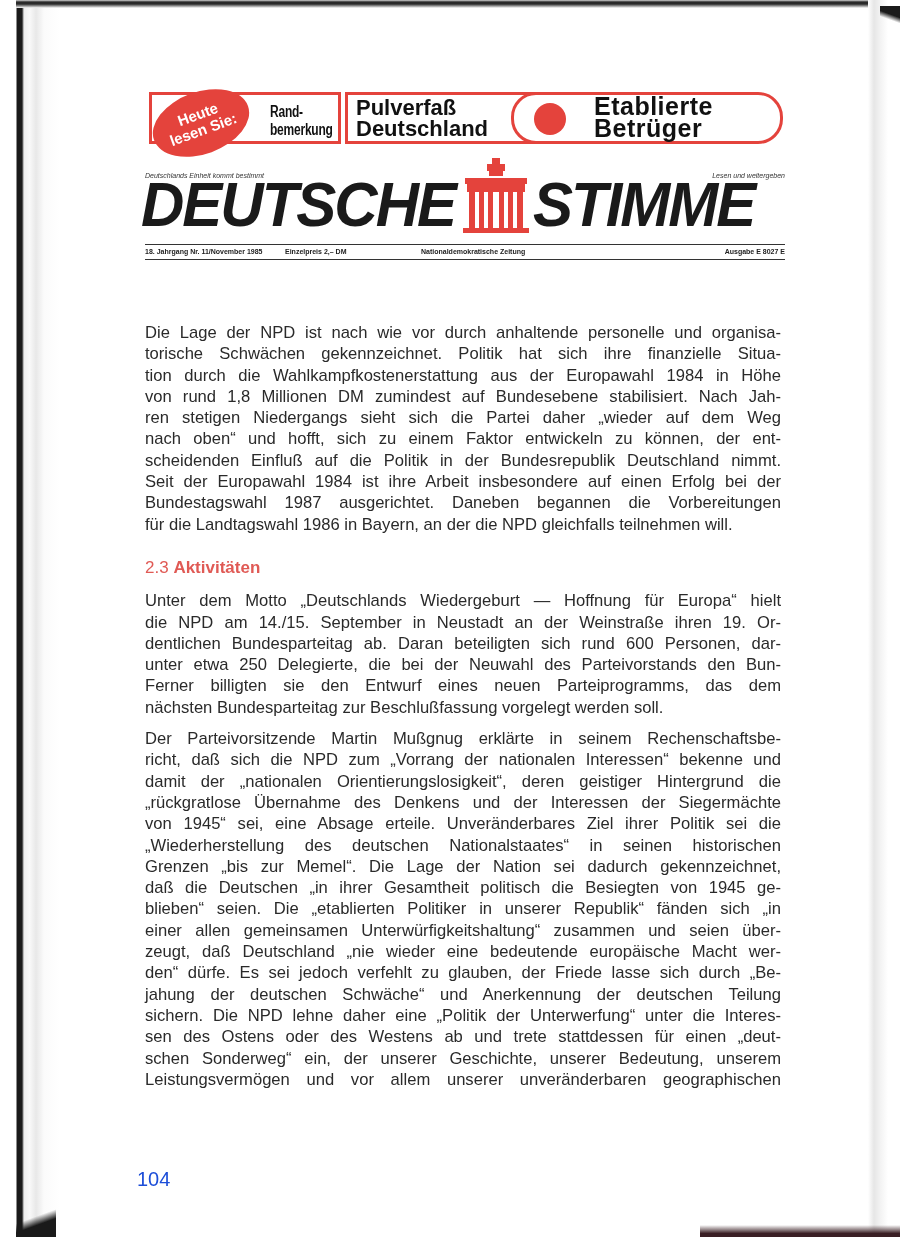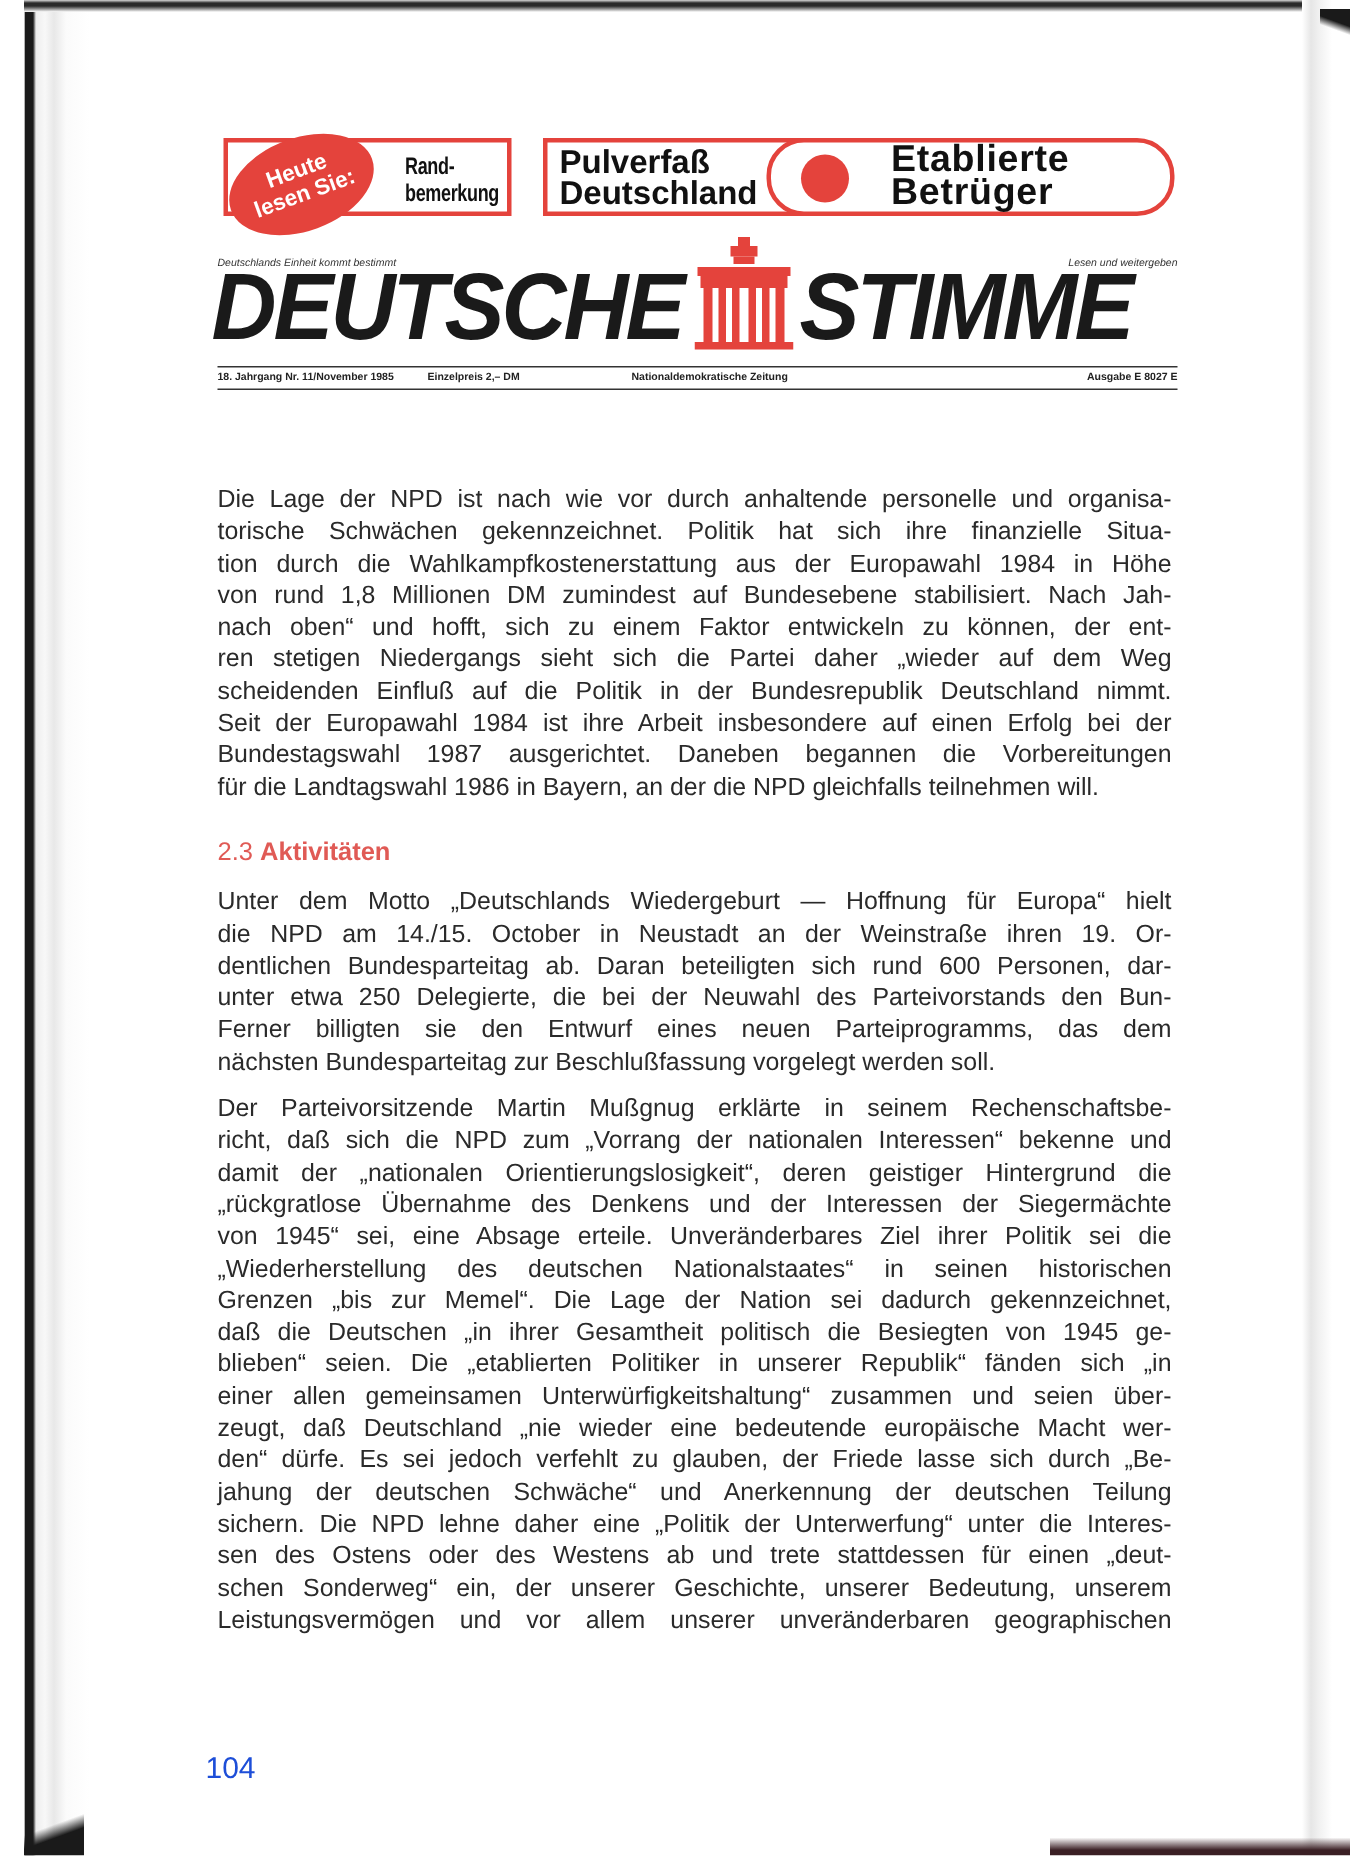--- a/index.html
+++ b/index.html
@@ -35,21 +35,21 @@
   }
 
   
   .masthead { position: absolute; left: 145px; top: 88px; width: 640px; height: 182px; }
   .teaser-row { position: absolute; left: 0; top: 0; width: 640px; height: 62px; }
   .teaser-box {
     position: absolute; top: 4px; height: 52px;
     border: 3px solid #e4433c; box-sizing: border-box; background: #fff;
   }
   .teaser-box.b1 { left: 4px; width: 192px; }
-  .teaser-box.b2 { left: 217px; width: 193px; }
+  .teaser-box.b2 { left: 200px; width: 193px; }
   .teaser-box.b3 { left: 366px; width: 272px; border-radius: 25px; }
   .badge-heute {
     position: absolute; left: 6px; top: 4px; width: 100px; height: 62px;
     background: #e4433c; border-radius: 50%;
     transform: rotate(-20deg);
     color: #ffffff; font-weight: bold; font-size: 15px; line-height: 16px;
     text-align: center; padding-top: 14px; box-sizing: border-box;
   }
   .badge-heute span { display: block; }
   .rand-text {
@@ -185,36 +185,36 @@
     <span style="right:0">Ausgabe E 8027 E</span>
   </div>
 </div>
 
 <div class="content">
   <div class="para">
     <span class="line">Die Lage der NPD ist nach wie vor durch anhaltende personelle und organisa-</span>
     <span class="line">torische Schwächen gekennzeichnet. Politik hat sich ihre finanzielle Situa-</span>
     <span class="line">tion durch die Wahlkampfkostenerstattung aus der Europawahl 1984 in Höhe</span>
     <span class="line">von rund 1,8 Millionen DM zumindest auf Bundesebene stabilisiert. Nach Jah-</span>
+    <span class="line">ren stetigen Niedergangs sieht sich die Partei daher „wieder auf dem Weg</span>
     <span class="line">nach oben“ und hofft, sich zu einem Faktor entwickeln zu können, der ent-</span>
-    <span class="line">ren stetigen Niedergangs sieht sich die Partei daher „wieder auf dem Weg</span>
     <span class="line">scheidenden Einfluß auf die Politik in der Bundesrepublik Deutschland nimmt.</span>
     <span class="line">Seit der Europawahl 1984 ist ihre Arbeit insbesondere auf einen Erfolg bei der</span>
     <span class="line">Bundestagswahl 1987 ausgerichtet. Daneben begannen die Vorbereitungen</span>
     <span class="line last">für die Landtagswahl 1986 in Bayern, an der die NPD gleichfalls teilnehmen will.</span>
   </div>
 
   <div class="section-heading">
     <span class="num">2.3</span>
     <span class="title">Aktivitäten</span>
   </div>
 
   <div class="para">
     <span class="line">Unter dem Motto „Deutschlands Wiedergeburt — Hoffnung für Europa“ hielt</span>
-    <span class="line">die NPD am 14./15. October in Neustadt an der Weinstraße ihren 19. Or-</span>
+    <span class="line">die NPD am 14./15. September in Neustadt an der Weinstraße ihren 19. Or-</span>
     <span class="line">dentlichen Bundesparteitag ab. Daran beteiligten sich rund 600 Personen, dar-</span>
     <span class="line">unter etwa 250 Delegierte, die bei der Neuwahl des Parteivorstands den Bun-</span>
     <span class="line">Ferner billigten sie den Entwurf eines neuen Parteiprogramms, das dem</span>
     <span class="line last">nächsten Bundesparteitag zur Beschlußfassung vorgelegt werden soll.</span>
   </div>
 
   <div class="para">
     <span class="line">Der Parteivorsitzende Martin Mußgnug erklärte in seinem Rechenschaftsbe-</span>
     <span class="line">richt, daß sich die NPD zum „Vorrang der nationalen Interessen“ bekenne und</span>
     <span class="line">damit der „nationalen Orientierungslosigkeit“, deren geistiger Hintergrund die</span>

